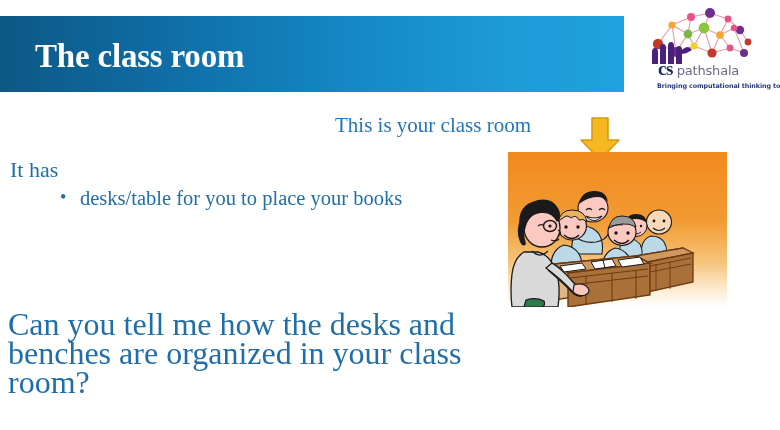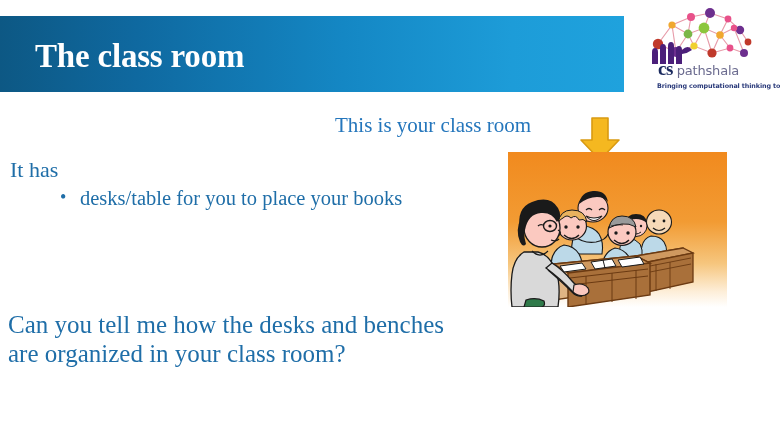--- a/index.html
+++ b/index.html
@@ -52,21 +52,21 @@
     font-size:20.5px;line-height:23px;color:#1f6ea8;
     font-family:"Liberation Serif", serif;
     margin-bottom:6px;
   }
   .bullets li:before{
     content:"\2022";position:absolute;left:2px;top:-1px;
     font-size:18px;color:#1f6ea8;
   }
   .question{
     position:absolute;left:8px;top:310px;width:470px;
-    font-size:25px;line-height:29px;color:#1f6ea8;
+    font-size:32px;line-height:29px;color:#1f6ea8;
     font-family:"Liberation Serif", serif;
   }
 
   
   .caption{
     position:absolute;left:335px;top:113px;
     font-size:21px;color:#2476bc;white-space:nowrap;
     font-family:Liberation Serif, serif;
   }
   .arrow{position:absolute;left:578px;top:116px;width:44px;height:46px;}

